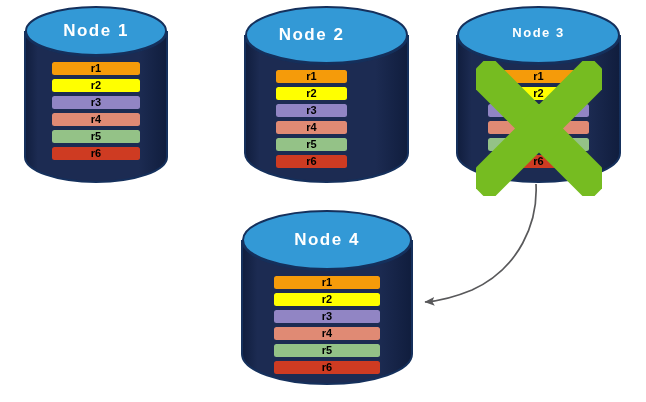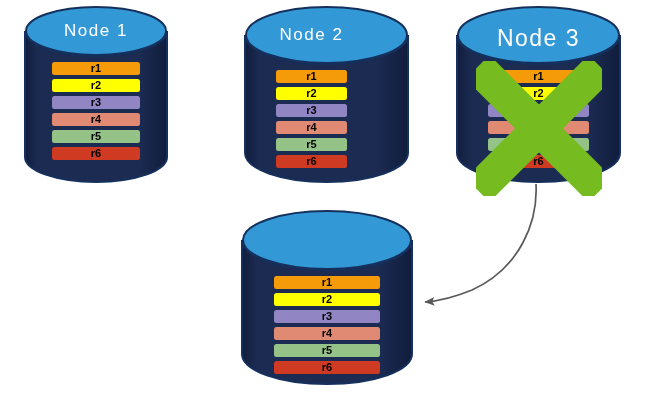--- a/index.html
+++ b/index.html
@@ -29,21 +29,21 @@
     left: 0;
     top: 0;
     overflow: visible;
   }
   .node-title {
     position: absolute;
     left: 0;
     width: 100%;
     text-align: center;
     color: #ffffff;
-    font-weight: normal;
+    font-weight: bold;
     font-family: "Liberation Sans", sans-serif;
     letter-spacing: 1.5px;
     white-space: nowrap;
     pointer-events: none;
   }
   .rows {
     position: absolute;
     left: 0;
     width: 100%;
     box-sizing: border-box;
@@ -135,21 +135,21 @@
             <linearGradient id="bodyGrad2" x1="0" y1="0" x2="1" y2="0">
               <stop offset="0%" stop-color="#101d3d"></stop>
               <stop offset="9%" stop-color="#1c2b52"></stop>
               <stop offset="80%" stop-color="#1c2b52"></stop>
               <stop offset="100%" stop-color="#101d3d"></stop>
             </linearGradient>
           </defs>
           <path d="M 0 29 L 0 147 A 81.5 29 0 0 0 163 147 L 163 29 A 81.5 29 0 0 1 0 29 Z" fill="url(#bodyGrad2)" stroke="#15305c" stroke-width="2"></path>
           <ellipse cx="81.5" cy="29" rx="80.5" ry="28" fill="#3399d6" stroke="#15305c" stroke-width="2"></ellipse>
         </svg>
-        <div class="node-title" style="top: 19px; font-size: 23px;">Node 3</div>
+        <div class="node-title" style="top: 19px; font-size: 13px;">Node 3</div>
         <div class="rows" style="padding-left: 31px; padding-right: 31px; top: 64px;">
           <div class="row-bar" style="background: rgb(245, 155, 10); height: 13px; font-size: 11px; margin-bottom: 4px;"><span>r1</span></div>
           <div class="row-bar" style="background: rgb(255, 255, 0); height: 13px; font-size: 11px; margin-bottom: 4px;"><span>r2</span></div>
           <div class="row-bar" style="background: rgb(145, 133, 196); height: 13px; font-size: 11px; margin-bottom: 4px;"><span>r3</span></div>
           <div class="row-bar" style="background: rgb(224, 138, 116); height: 13px; font-size: 11px; margin-bottom: 4px;"><span>r4</span></div>
           <div class="row-bar" style="background: rgb(148, 194, 135); height: 13px; font-size: 11px; margin-bottom: 4px;"><span>r5</span></div>
           <div class="row-bar" style="background: rgb(206, 59, 34); height: 13px; font-size: 11px; margin-bottom: 0px;"><span>r6</span></div>
         </div>
         <svg class="x-mark" width="126" height="135" viewBox="0 0 126 135" style="left: 19px; top: 55px;">
           <g fill="#76bc21">
@@ -164,20 +164,21 @@
             <linearGradient id="bodyGrad3" x1="0" y1="0" x2="1" y2="0">
               <stop offset="0%" stop-color="#101d3d"></stop>
               <stop offset="9%" stop-color="#1c2b52"></stop>
               <stop offset="80%" stop-color="#1c2b52"></stop>
               <stop offset="100%" stop-color="#101d3d"></stop>
             </linearGradient>
           </defs>
           <path d="M 0 30 L 0 144 A 85 30 0 0 0 170 144 L 170 30 A 85 30 0 0 1 0 30 Z" fill="url(#bodyGrad3)" stroke="#15305c" stroke-width="2"></path>
           <ellipse cx="85" cy="30" rx="84" ry="29" fill="#3399d6" stroke="#15305c" stroke-width="2"></ellipse>
         </svg>
+        <div class="node-title" style="top: 20px; font-size: 17px;">Node 4</div>
         <div class="rows" style="padding-left: 32px; padding-right: 32px; top: 66px;">
           <div class="row-bar" style="background: rgb(245, 155, 10); height: 13px; font-size: 11px; margin-bottom: 4px;"><span>r1</span></div>
           <div class="row-bar" style="background: rgb(255, 255, 0); height: 13px; font-size: 11px; margin-bottom: 4px;"><span>r2</span></div>
           <div class="row-bar" style="background: rgb(145, 133, 196); height: 13px; font-size: 11px; margin-bottom: 4px;"><span>r3</span></div>
           <div class="row-bar" style="background: rgb(224, 138, 116); height: 13px; font-size: 11px; margin-bottom: 4px;"><span>r4</span></div>
           <div class="row-bar" style="background: rgb(148, 194, 135); height: 13px; font-size: 11px; margin-bottom: 4px;"><span>r5</span></div>
           <div class="row-bar" style="background: rgb(206, 59, 34); height: 13px; font-size: 11px; margin-bottom: 0px;"><span>r6</span></div>
         </div>
       </div>
     </div>

